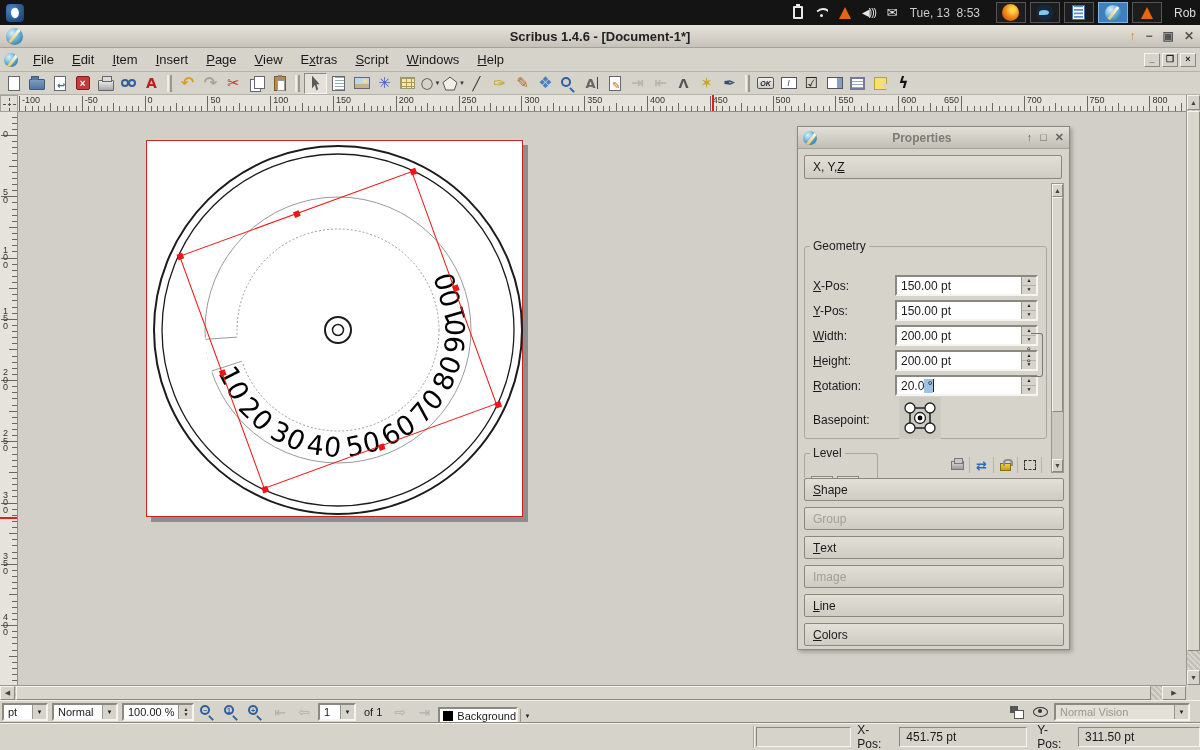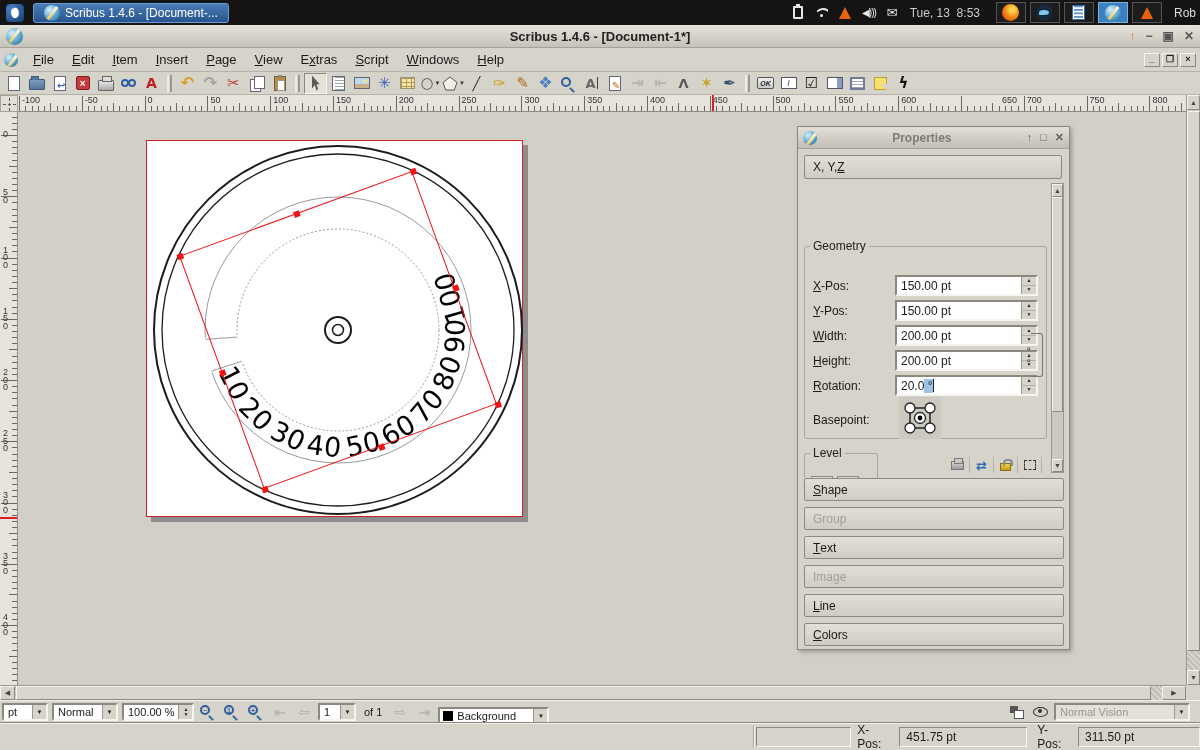--- a/index.html
+++ b/index.html
@@ -153,24 +153,20 @@
 #coordsbar{left:0;top:722px;width:1200px;height:28px;background:#d6d3cb;border-top:1px solid #8b887f;box-shadow:inset 0 1px 0 #f4f1ea;display:flex;align-items:center;font-size:12px;}
 .cell{height:22px;display:flex;align-items:center;padding:0 6px;}
 .cellsunken{height:20px;border:1px solid;border-color:#8b887f #f6f4f0 #f6f4f0 #8b887f;display:flex;align-items:center;padding:0 6px;}
 .cellsep{width:1px;height:22px;background:#aaa79f;margin:0 2px;box-shadow:1px 0 0 #f4f1ea;}
 </style>
 </head>
 <body>
 
 <div class="abs" id="desktopbar">
   <span class="ipaw"></span>
-  <div id="taskbtn">
-    <span class="slogo"></span>
-    <span>Scribus 1.4.6 - [Document-...</span>
-  </div>
   <div id="traygrp">
     <span class="iclip"></span>
     <span class="iwifi"></span>
     <span class="icone"></span>
     <span class="ivol">◀)))</span>
     <span class="imail">✉</span>
   </div>
   <span id="clock">Tue, 13  8:53</span>
   <span class="launch">
       <span class="ifx"></span>
@@ -543,21 +539,21 @@
     <div class="hlabel" style="left: 632px; text-align: right;">400</div>
     <div class="htickmaj" style="left: 691.8px;"></div>
     <div class="hlabel" style="left: 694.8px;">450</div>
     <div class="htickmaj" style="left: 754.6px;"></div>
     <div class="hlabel" style="left: 757.6px;">500</div>
     <div class="htickmaj" style="left: 817.4px;"></div>
     <div class="hlabel" style="left: 820.4px;">550</div>
     <div class="htickmaj" style="left: 880.2px;"></div>
     <div class="hlabel" style="left: 883.2px;">600</div>
     <div class="htickmaj" style="left: 943px;"></div>
-    <div class="hlabel" style="left: 984px; text-align: right;">650</div>
+    <div class="hlabel" style="left: 926px; text-align: right;">650</div>
     <div class="htickmaj" style="left: 1005.8px;"></div>
     <div class="hlabel" style="left: 1008.8px;">700</div>
     <div class="htickmaj" style="left: 1068.6px;"></div>
     <div class="hlabel" style="left: 1071.6px;">750</div>
     <div class="htickmaj" style="left: 1131.4px;"></div>
     <div class="hlabel" style="left: 1134.4px;">800</div>
     <div class="rmark-h" style="left: 694px;"></div>
   </div>
 <div class="abs" id="vruler">
     <div class="vtickmin" style="top: 4.625px; width: 5px; right: 0px;"></div>
@@ -861,21 +857,21 @@
     </span>
   <span class="navarrow">⇤</span>
   <span class="navarrow">⇦</span>
   <span class="combo" style="width:38px;">
     <span class="val">1</span>
       <span class="dbtn">▼</span>
   </span>
   <span style="font-size:11px;padding:0 4px;">of 1</span>
   <span class="navarrow">⇨</span>
   <span class="navarrow">⇥</span>
-  <span class="combo" style="width:111px;margin-top:9px;">
+  <span class="combo" style="width:80px;margin-top:9px;">
     <span class="swatch"></span>
     <span class="val">Background</span>
       <span class="db btn dbtn">▼</span>
   </span>
   <span style="flex:1;"></span>
   <span class="sbico">
       <span class="ilay"></span>
     </span>
   <span class="sbico">
       <span class="ieye"></span>

